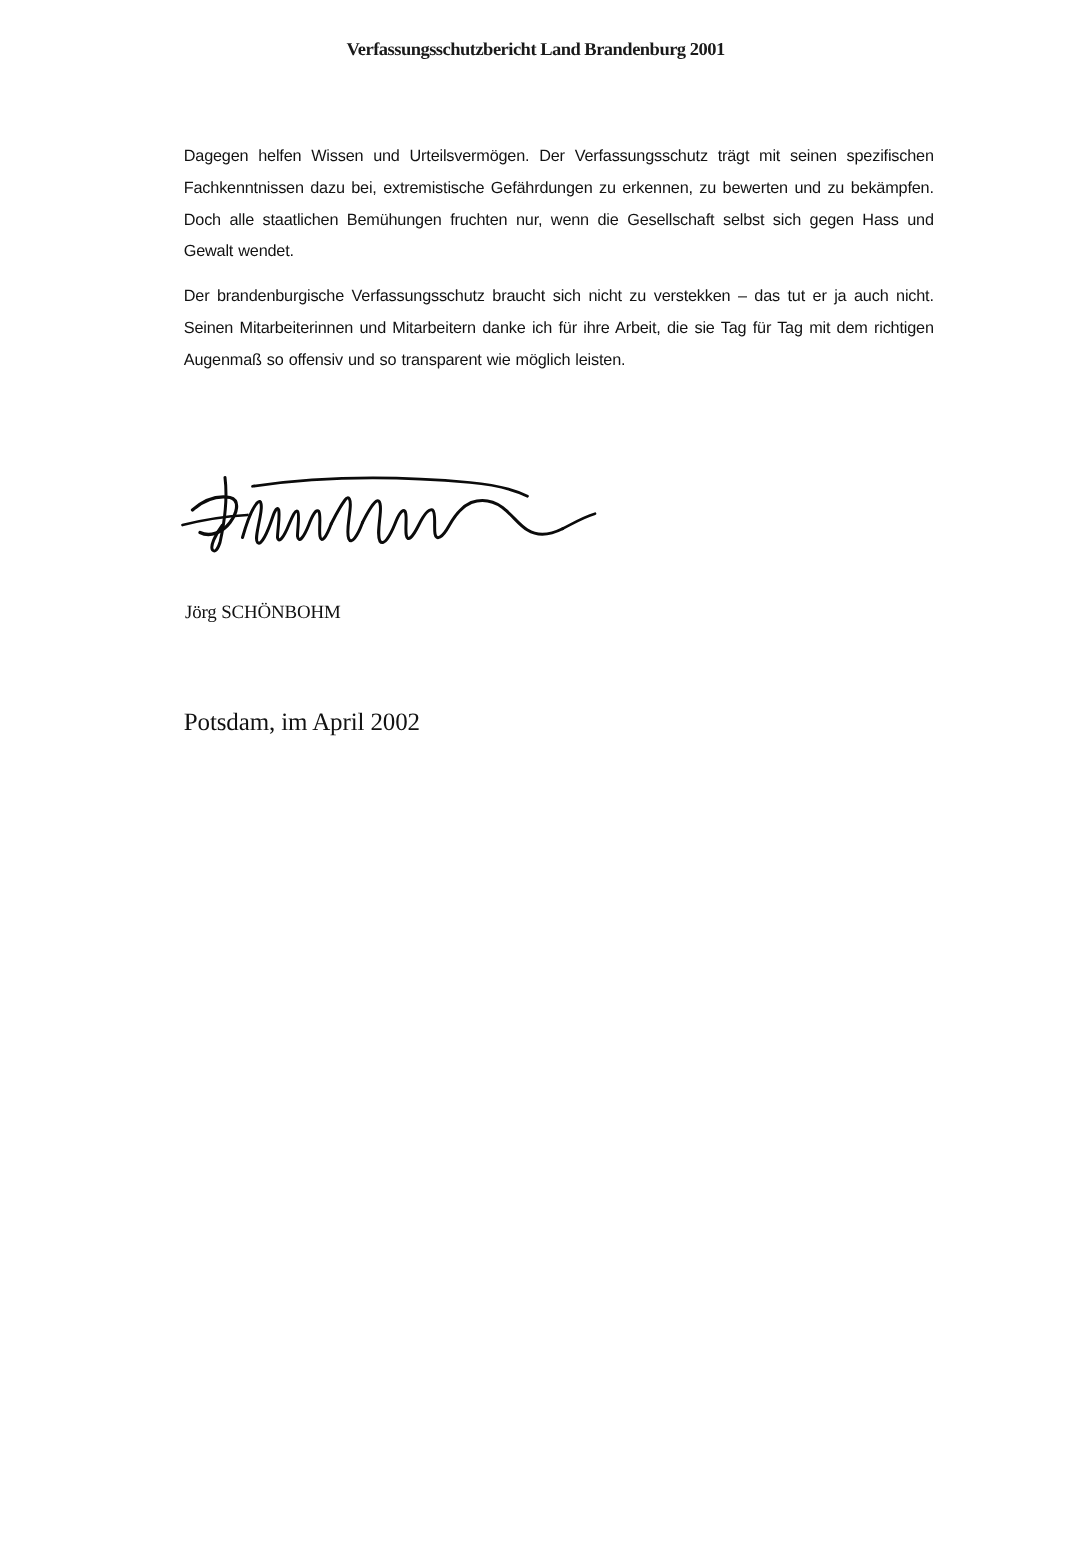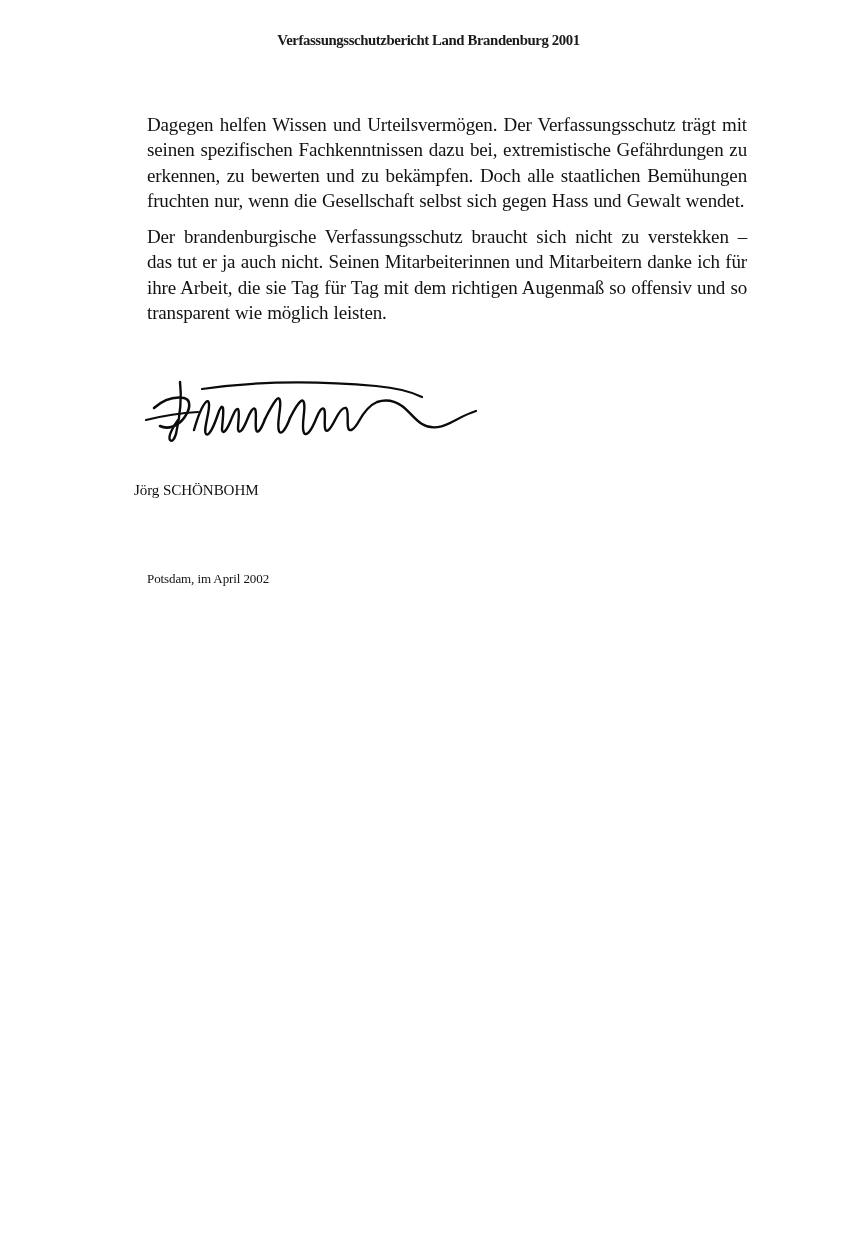--- a/index.html
+++ b/index.html
@@ -34,22 +34,22 @@
     transform: scaleX(1.02);
   }
   .body-block {
     position: absolute;
     top: 112px;
     left: 147px;
     width: 600px;
   }
   p.para {
     margin: 0 0 11px 0;
-    font-family: Liberation Serif, serif;
-    font-size: 19px;
+    font-family: Liberation Sans, sans-serif;
+    font-size: 13px;
     line-height: 25.3px;
     text-align: justify;
     letter-spacing: -0.15px;
     color: #121212;
     word-spacing: 0.6px;
   }
   p.para:last-child {
     margin-bottom: 12px;
   }
   .signature-area {
@@ -58,38 +58,38 @@
     left: 140px;
     width: 420px;
     height: 95px;
   }
   .signature-area svg {
     display: block;
   }
   .signer-block {
     position: absolute;
     top: 477px;
-    left: 134px;
+    left: 148px;
     width: 600px;
   }
   .signer-name,
   .signer-title {
     font-family: "Liberation Serif", serif;
     font-size: 15.1px;
     line-height: 27px;
     letter-spacing: -0.1px;
     color: #121212;
     white-space: nowrap;
   }
   .place-date {
     position: absolute;
     top: 566px;
     left: 147px;
     font-family: "Liberation Serif", serif;
-    font-size: 13px;
+    font-size: 20px;
     line-height: 25px;
     letter-spacing: -0.1px;
     color: #121212;
     white-space: nowrap;
   }
 </style>
 </head>
 <body>
 
 <div class="page">

